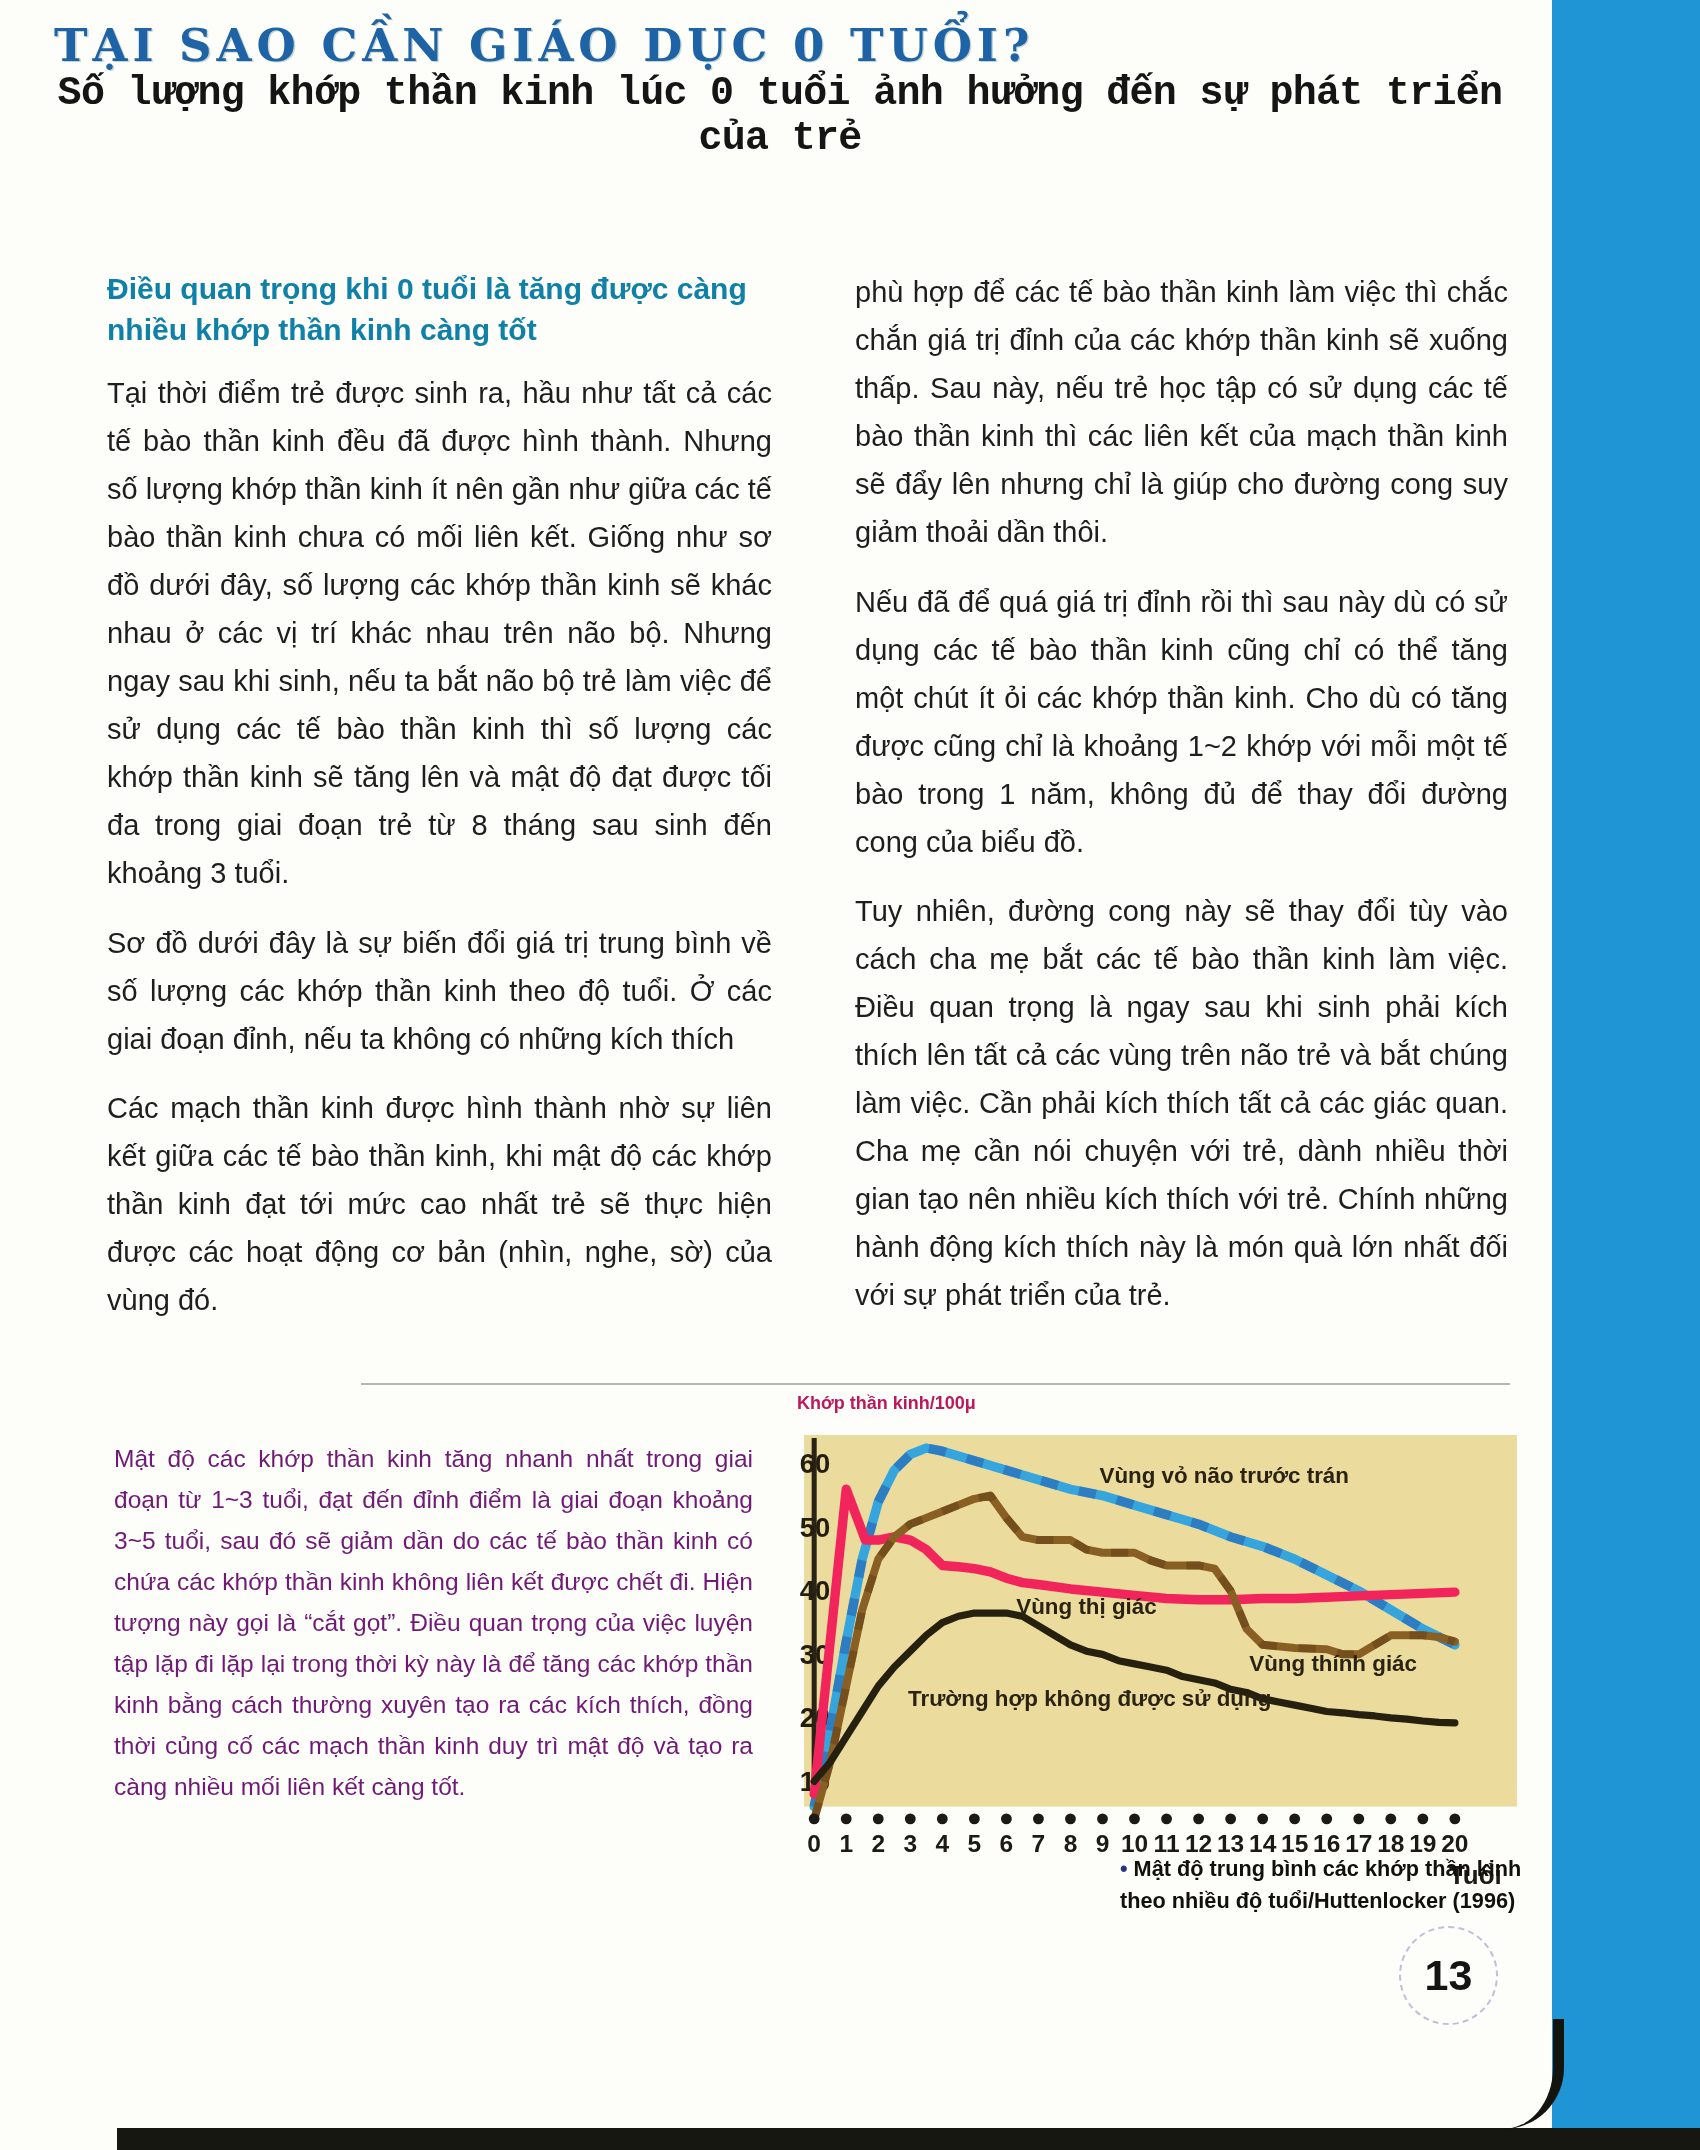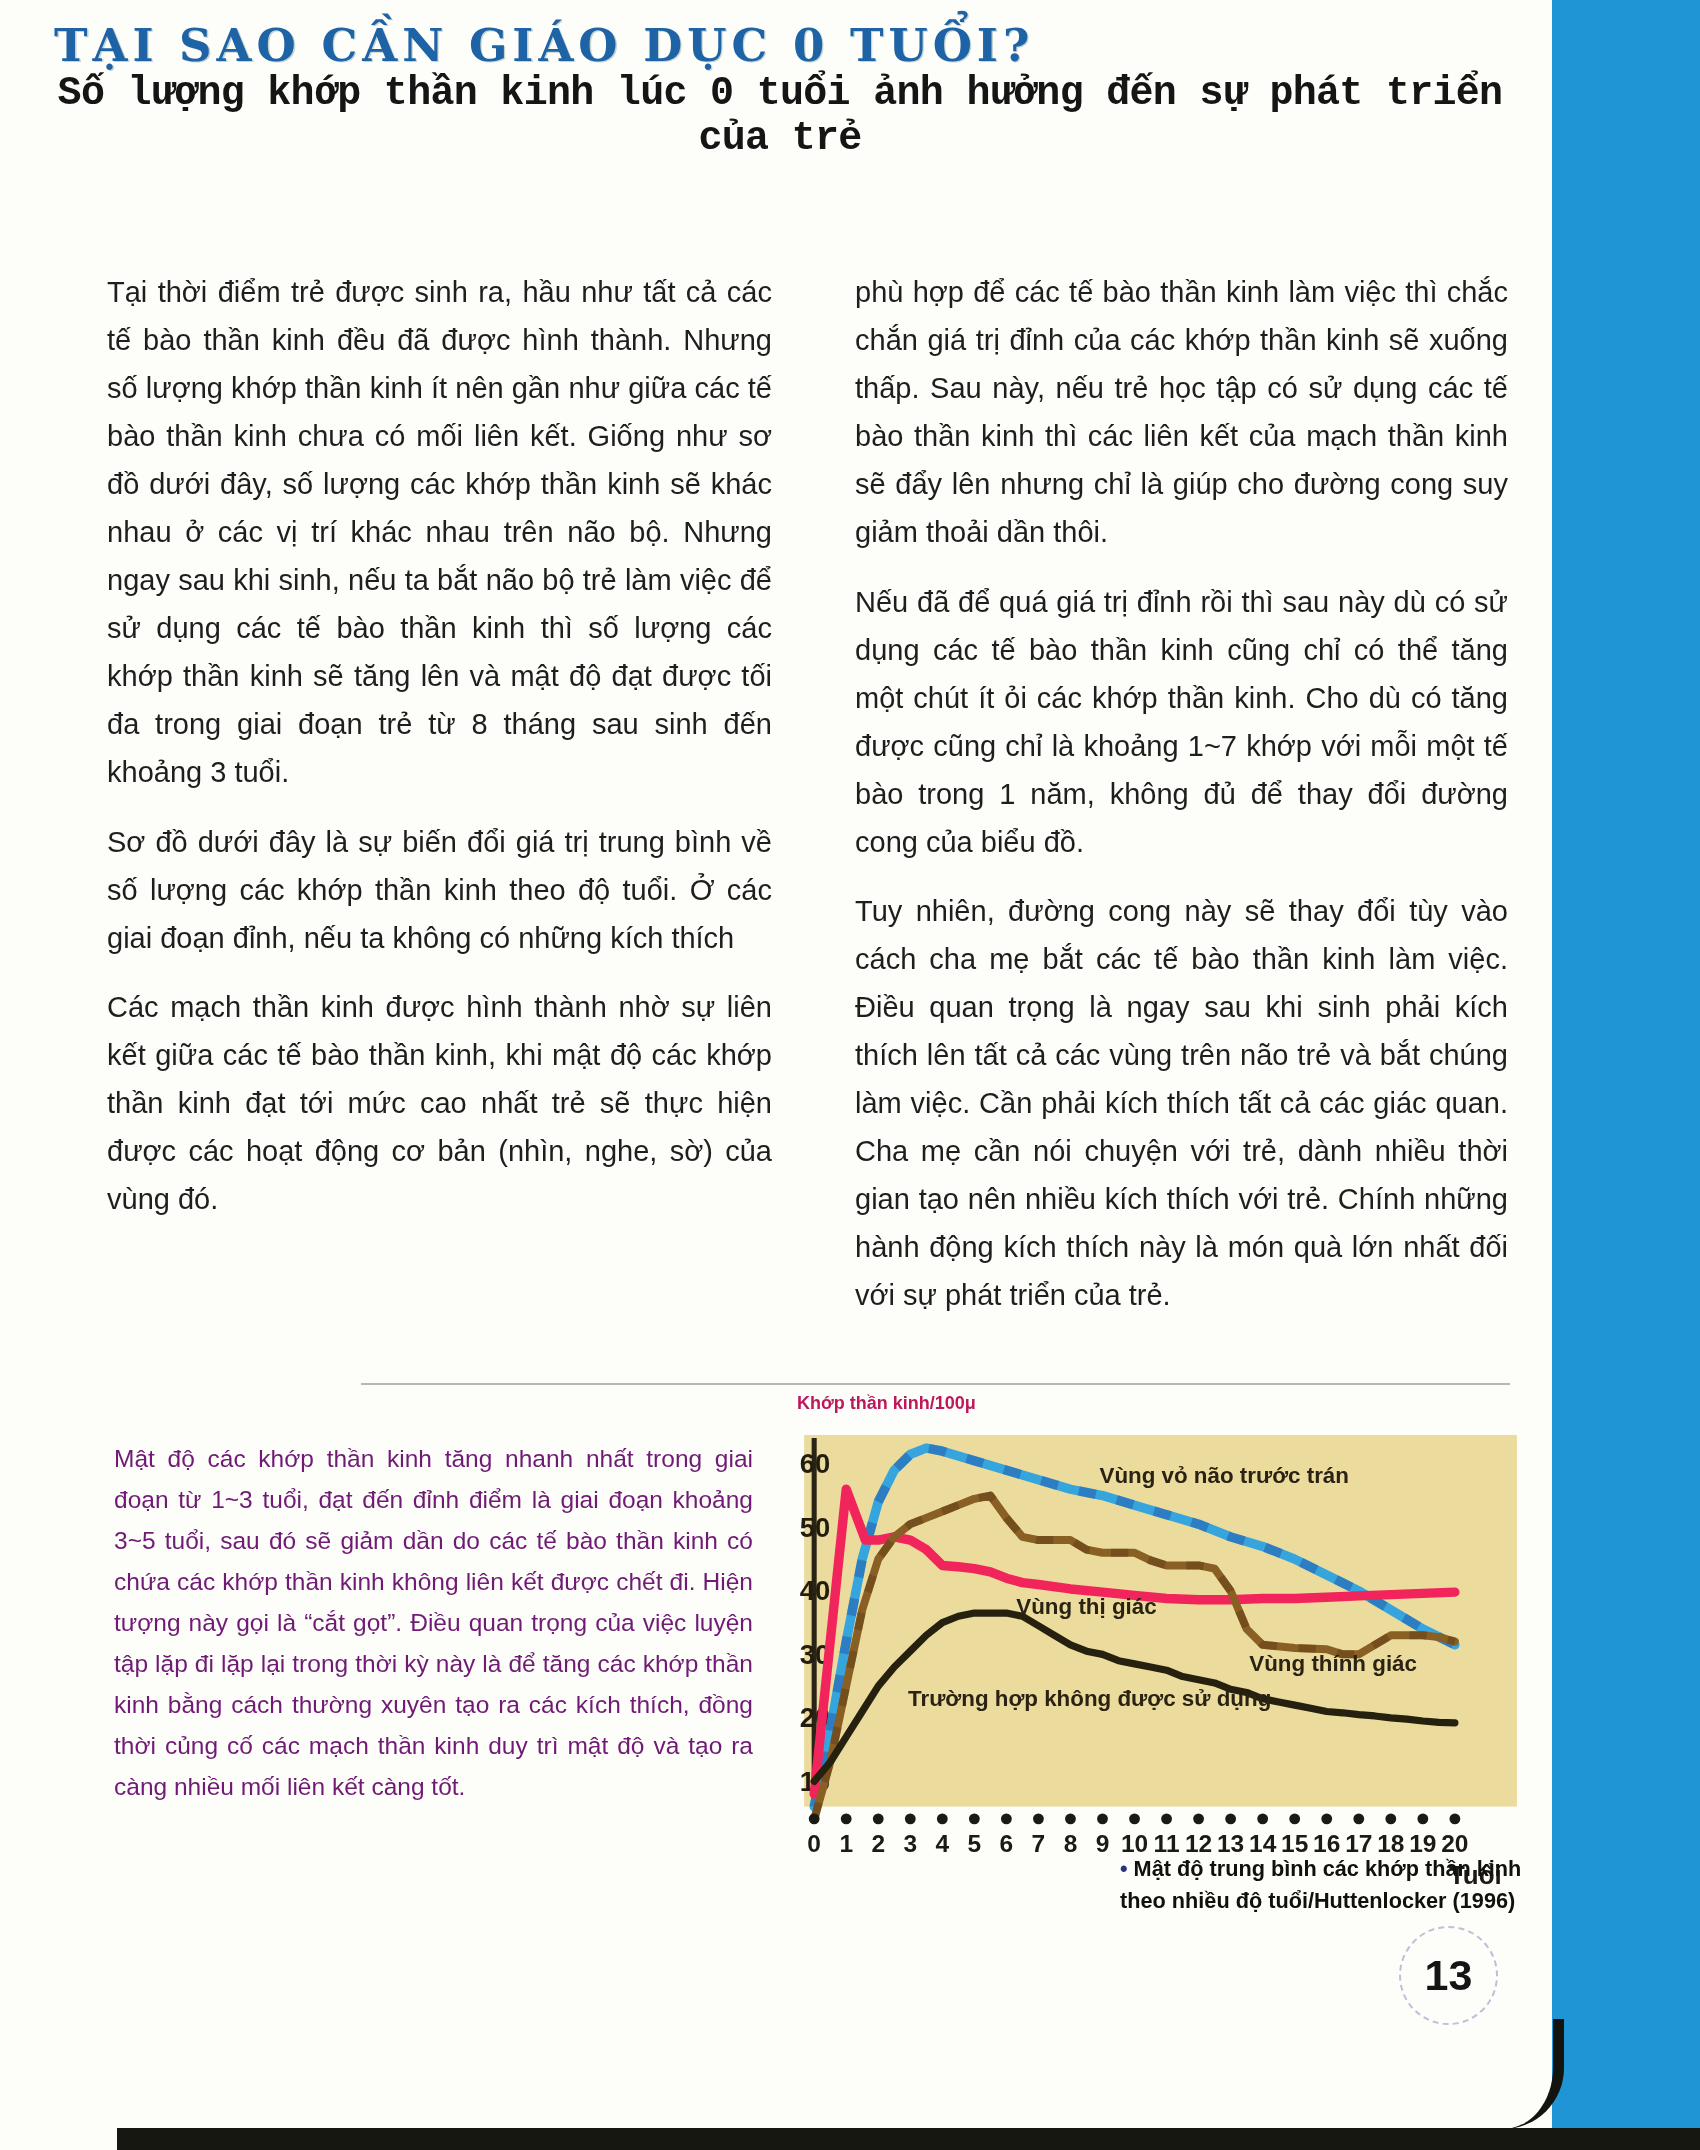--- a/index.html
+++ b/index.html
@@ -43,28 +43,29 @@
 <div class="page">
 
   <div class="abs blue-bar"></div>
   <div class="abs bottom-bar"></div>
   <div class="abs corner"></div>
 
   <div class="abs title">TẠI SAO CẦN GIÁO DỤC 0 TUỔI?</div>
   <div class="abs subtitle">Số lượng khớp thần kinh lúc 0 tuổi ảnh hưởng đến sự phát triển của trẻ</div>
 
   <div class="abs col col-left">
+    <div class="teal-head">Điều quan trọng khi 0 tuổi là tăng được càng nhiều khớp thần kinh càng tốt</div>
     <p>Tại thời điểm trẻ được sinh ra, hầu như tất cả các tế bào thần kinh đều đã được hình thành. Nhưng số lượng khớp thần kinh ít nên gần như giữa các tế bào thần kinh chưa có mối liên kết. Giống như sơ đồ dưới đây, số lượng các khớp thần kinh sẽ khác nhau ở các vị trí khác nhau trên não bộ. Nhưng ngay sau khi sinh, nếu ta bắt não bộ trẻ làm việc để sử dụng các tế bào thần kinh thì số lượng các khớp thần kinh sẽ tăng lên và mật độ đạt được tối đa trong giai đoạn trẻ từ 8 tháng sau sinh đến khoảng 3 tuổi.</p>
     <p>Sơ đồ dưới đây là sự biến đổi giá trị trung bình về số lượng các khớp thần kinh theo độ tuổi. Ở các giai đoạn đỉnh, nếu ta không có những kích thích</p>
     <p>Các mạch thần kinh được hình thành nhờ sự liên kết giữa các tế bào thần kinh, khi mật độ các khớp thần kinh đạt tới mức cao nhất trẻ sẽ thực hiện được các hoạt động cơ bản (nhìn, nghe, sờ) của vùng đó.</p>
   </div>
 
   <div class="abs col col-right">
     <p>phù hợp để các tế bào thần kinh làm việc thì chắc chắn giá trị đỉnh của các khớp thần kinh sẽ xuống thấp. Sau này, nếu trẻ học tập có sử dụng các tế bào thần kinh thì các liên kết của mạch thần kinh sẽ đẩy lên nhưng chỉ là giúp cho đường cong suy giảm thoải dần thôi.</p>
-    <p>Nếu đã để quá giá trị đỉnh rồi thì sau này dù có sử dụng các tế bào thần kinh cũng chỉ có thể tăng một chút ít ỏi các khớp thần kinh. Cho dù có tăng được cũng chỉ là khoảng 1~7 khớp với mỗi một tế bào trong 1 năm, không đủ để thay đổi đường cong của biểu đồ.</p>
+    <p>Nếu đã để quá giá trị đỉnh rồi thì sau này dù có sử dụng các tế bào thần kinh cũng chỉ có thể tăng một chút ít ỏi các khớp thần kinh. Cho dù có tăng được cũng chỉ là khoảng 1~2 khớp với mỗi một tế bào trong 1 năm, không đủ để thay đổi đường cong của biểu đồ.</p>
     <p>Tuy nhiên, đường cong này sẽ thay đổi tùy vào cách cha mẹ bắt các tế bào thần kinh làm việc. Điều quan trọng là ngay sau khi sinh phải kích thích lên tất cả các vùng trên não trẻ và bắt chúng làm việc. Cần phải kích thích tất cả các giác quan. Cha mẹ cần nói chuyện với trẻ, dành nhiều thời gian tạo nên nhiều kích thích với trẻ. Chính những hành động kích thích này là món quà lớn nhất đối với sự phát triển của trẻ.</p>
   </div>
 
   <div class="abs fig-rule"></div>
 
   <div class="abs note">Mật độ các khớp thần kinh tăng nhanh nhất trong giai đoạn từ 1~3 tuổi, đạt đến đỉnh điểm là giai đoạn khoảng 3~5 tuổi, sau đó sẽ giảm dần do các tế bào thần kinh có chứa các khớp thần kinh không liên kết được chết đi. Hiện tượng này gọi là “cắt gọt”. Điều quan trọng của việc luyện tập lặp đi lặp lại trong thời kỳ này là để tăng các khớp thần kinh bằng cách thường xuyên tạo ra các kích thích, đồng thời củng cố các mạch thần kinh duy trì mật độ và tạo ra càng nhiều mối liên kết càng tốt.</div>
 
   <div class="abs chart-title">Khớp thần kinh/100μ</div>
 
   <div class="abs chart-wrap">

